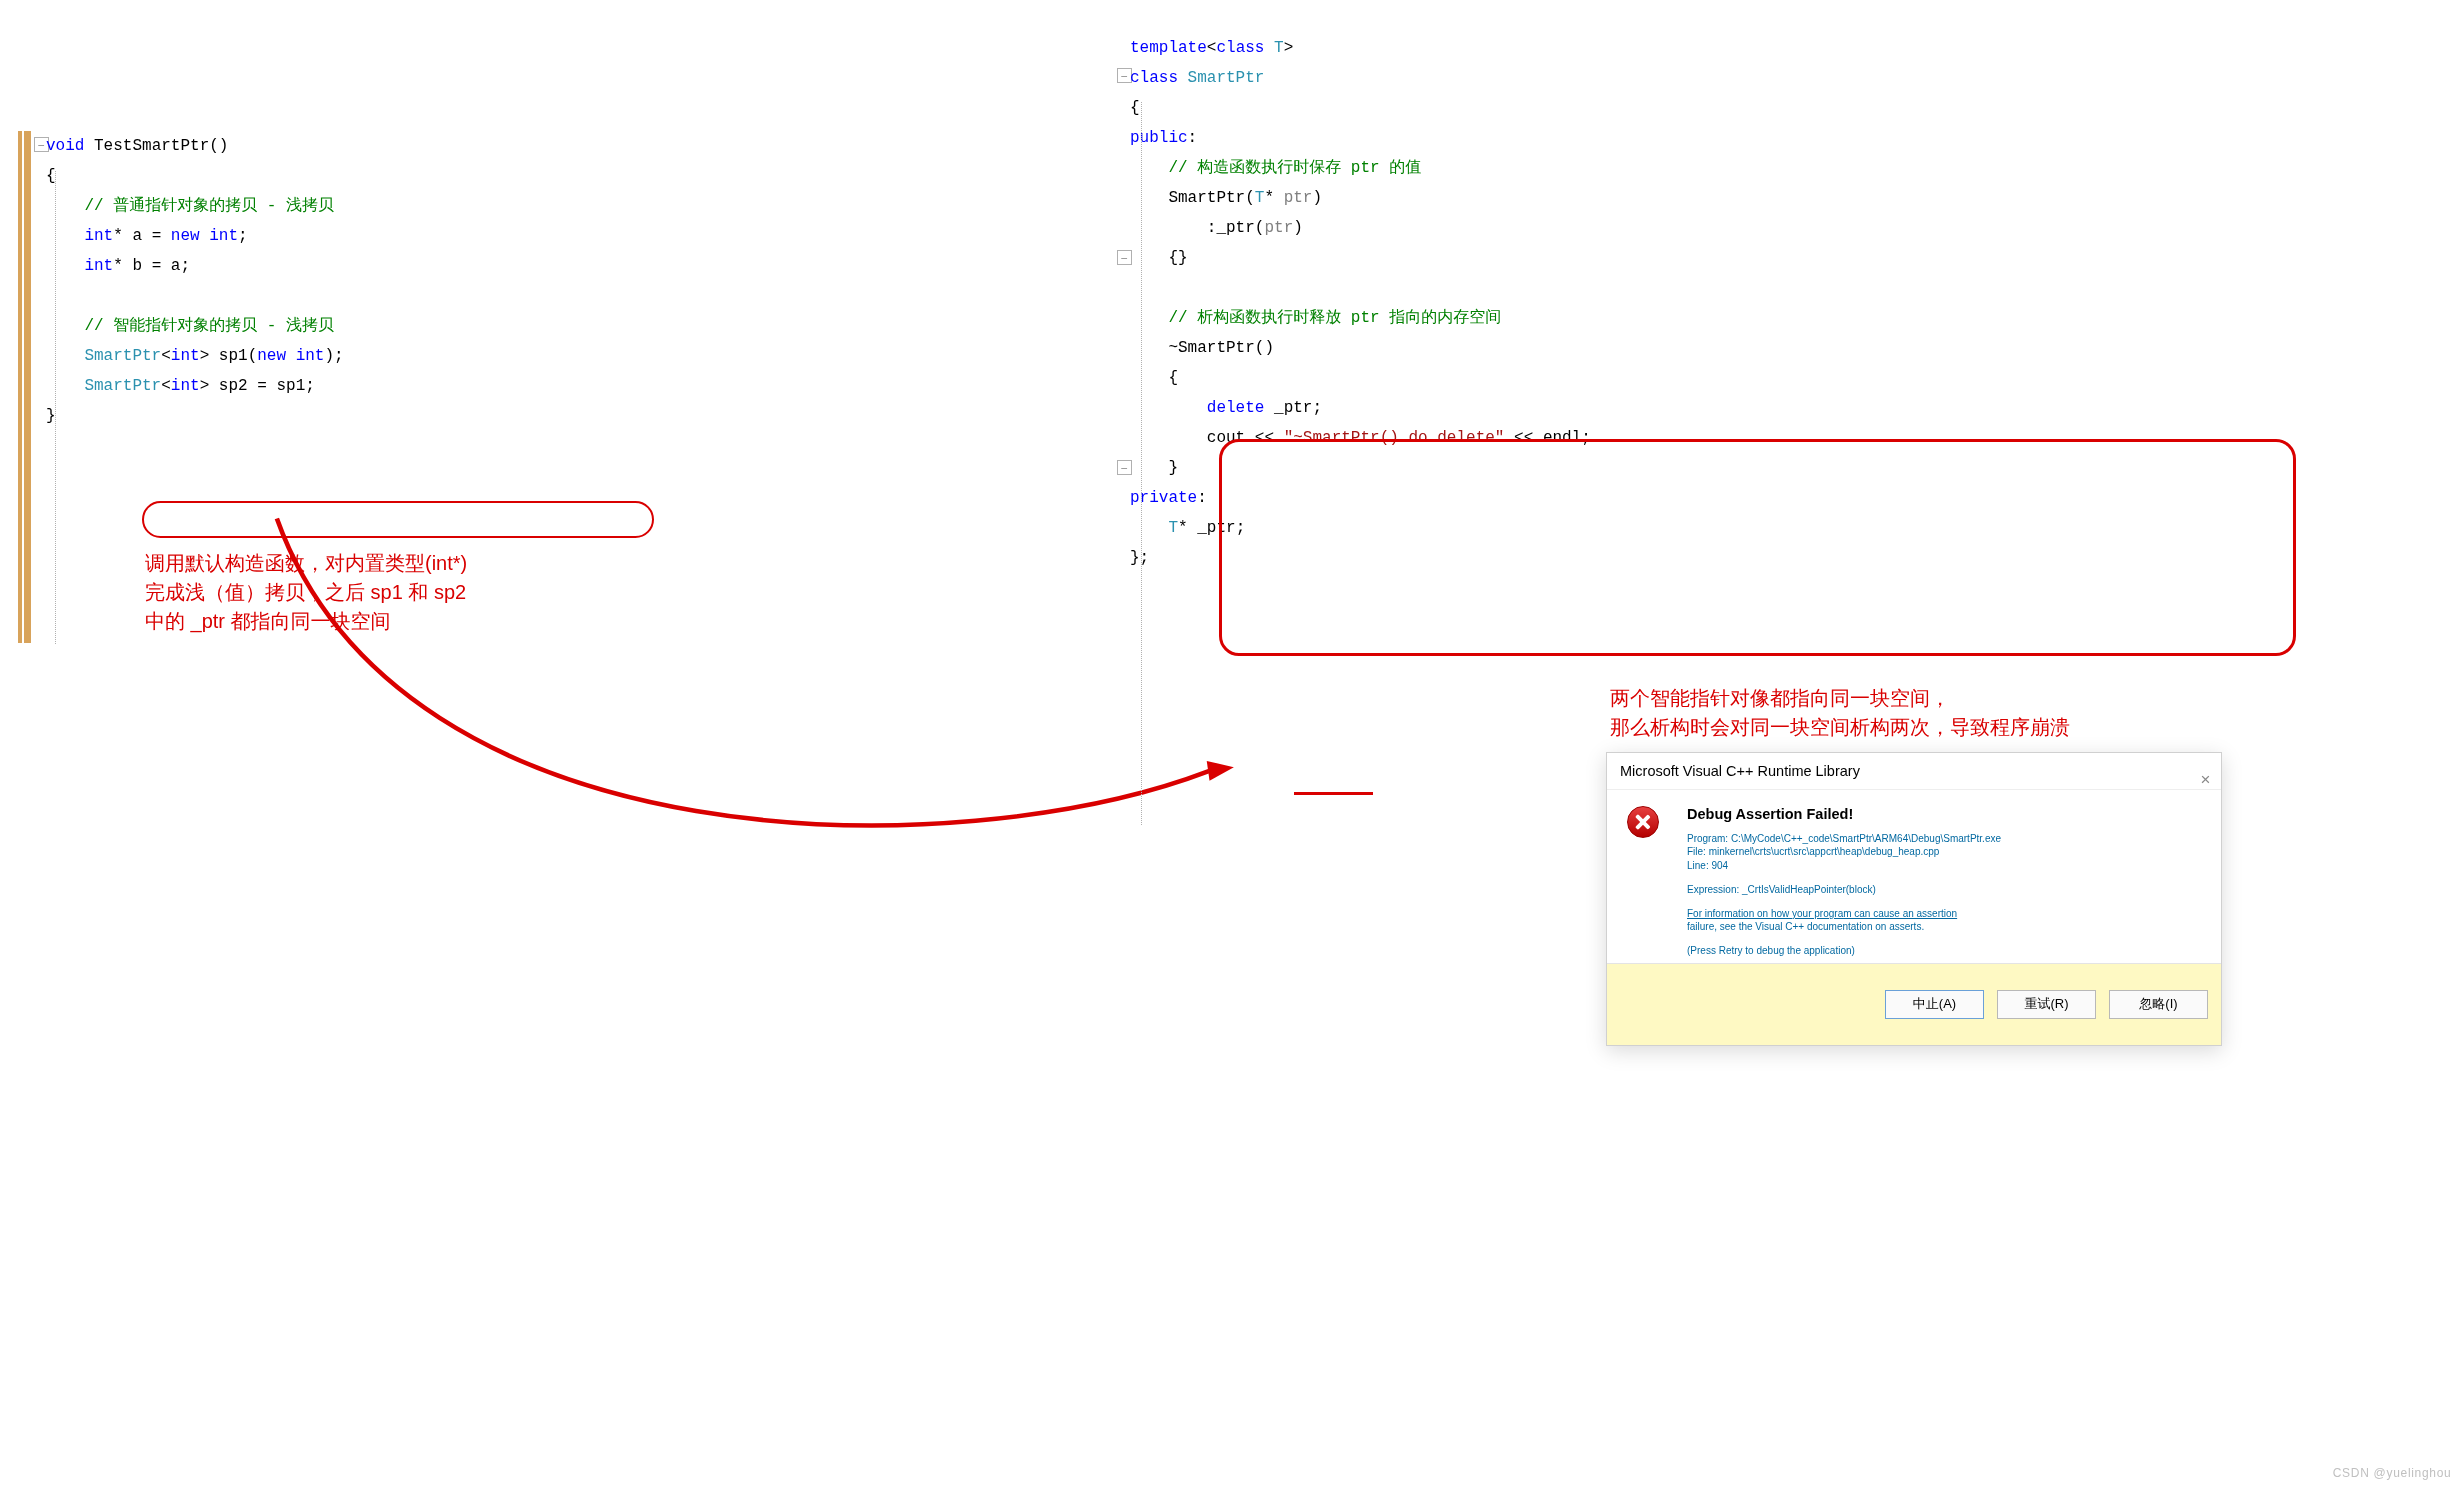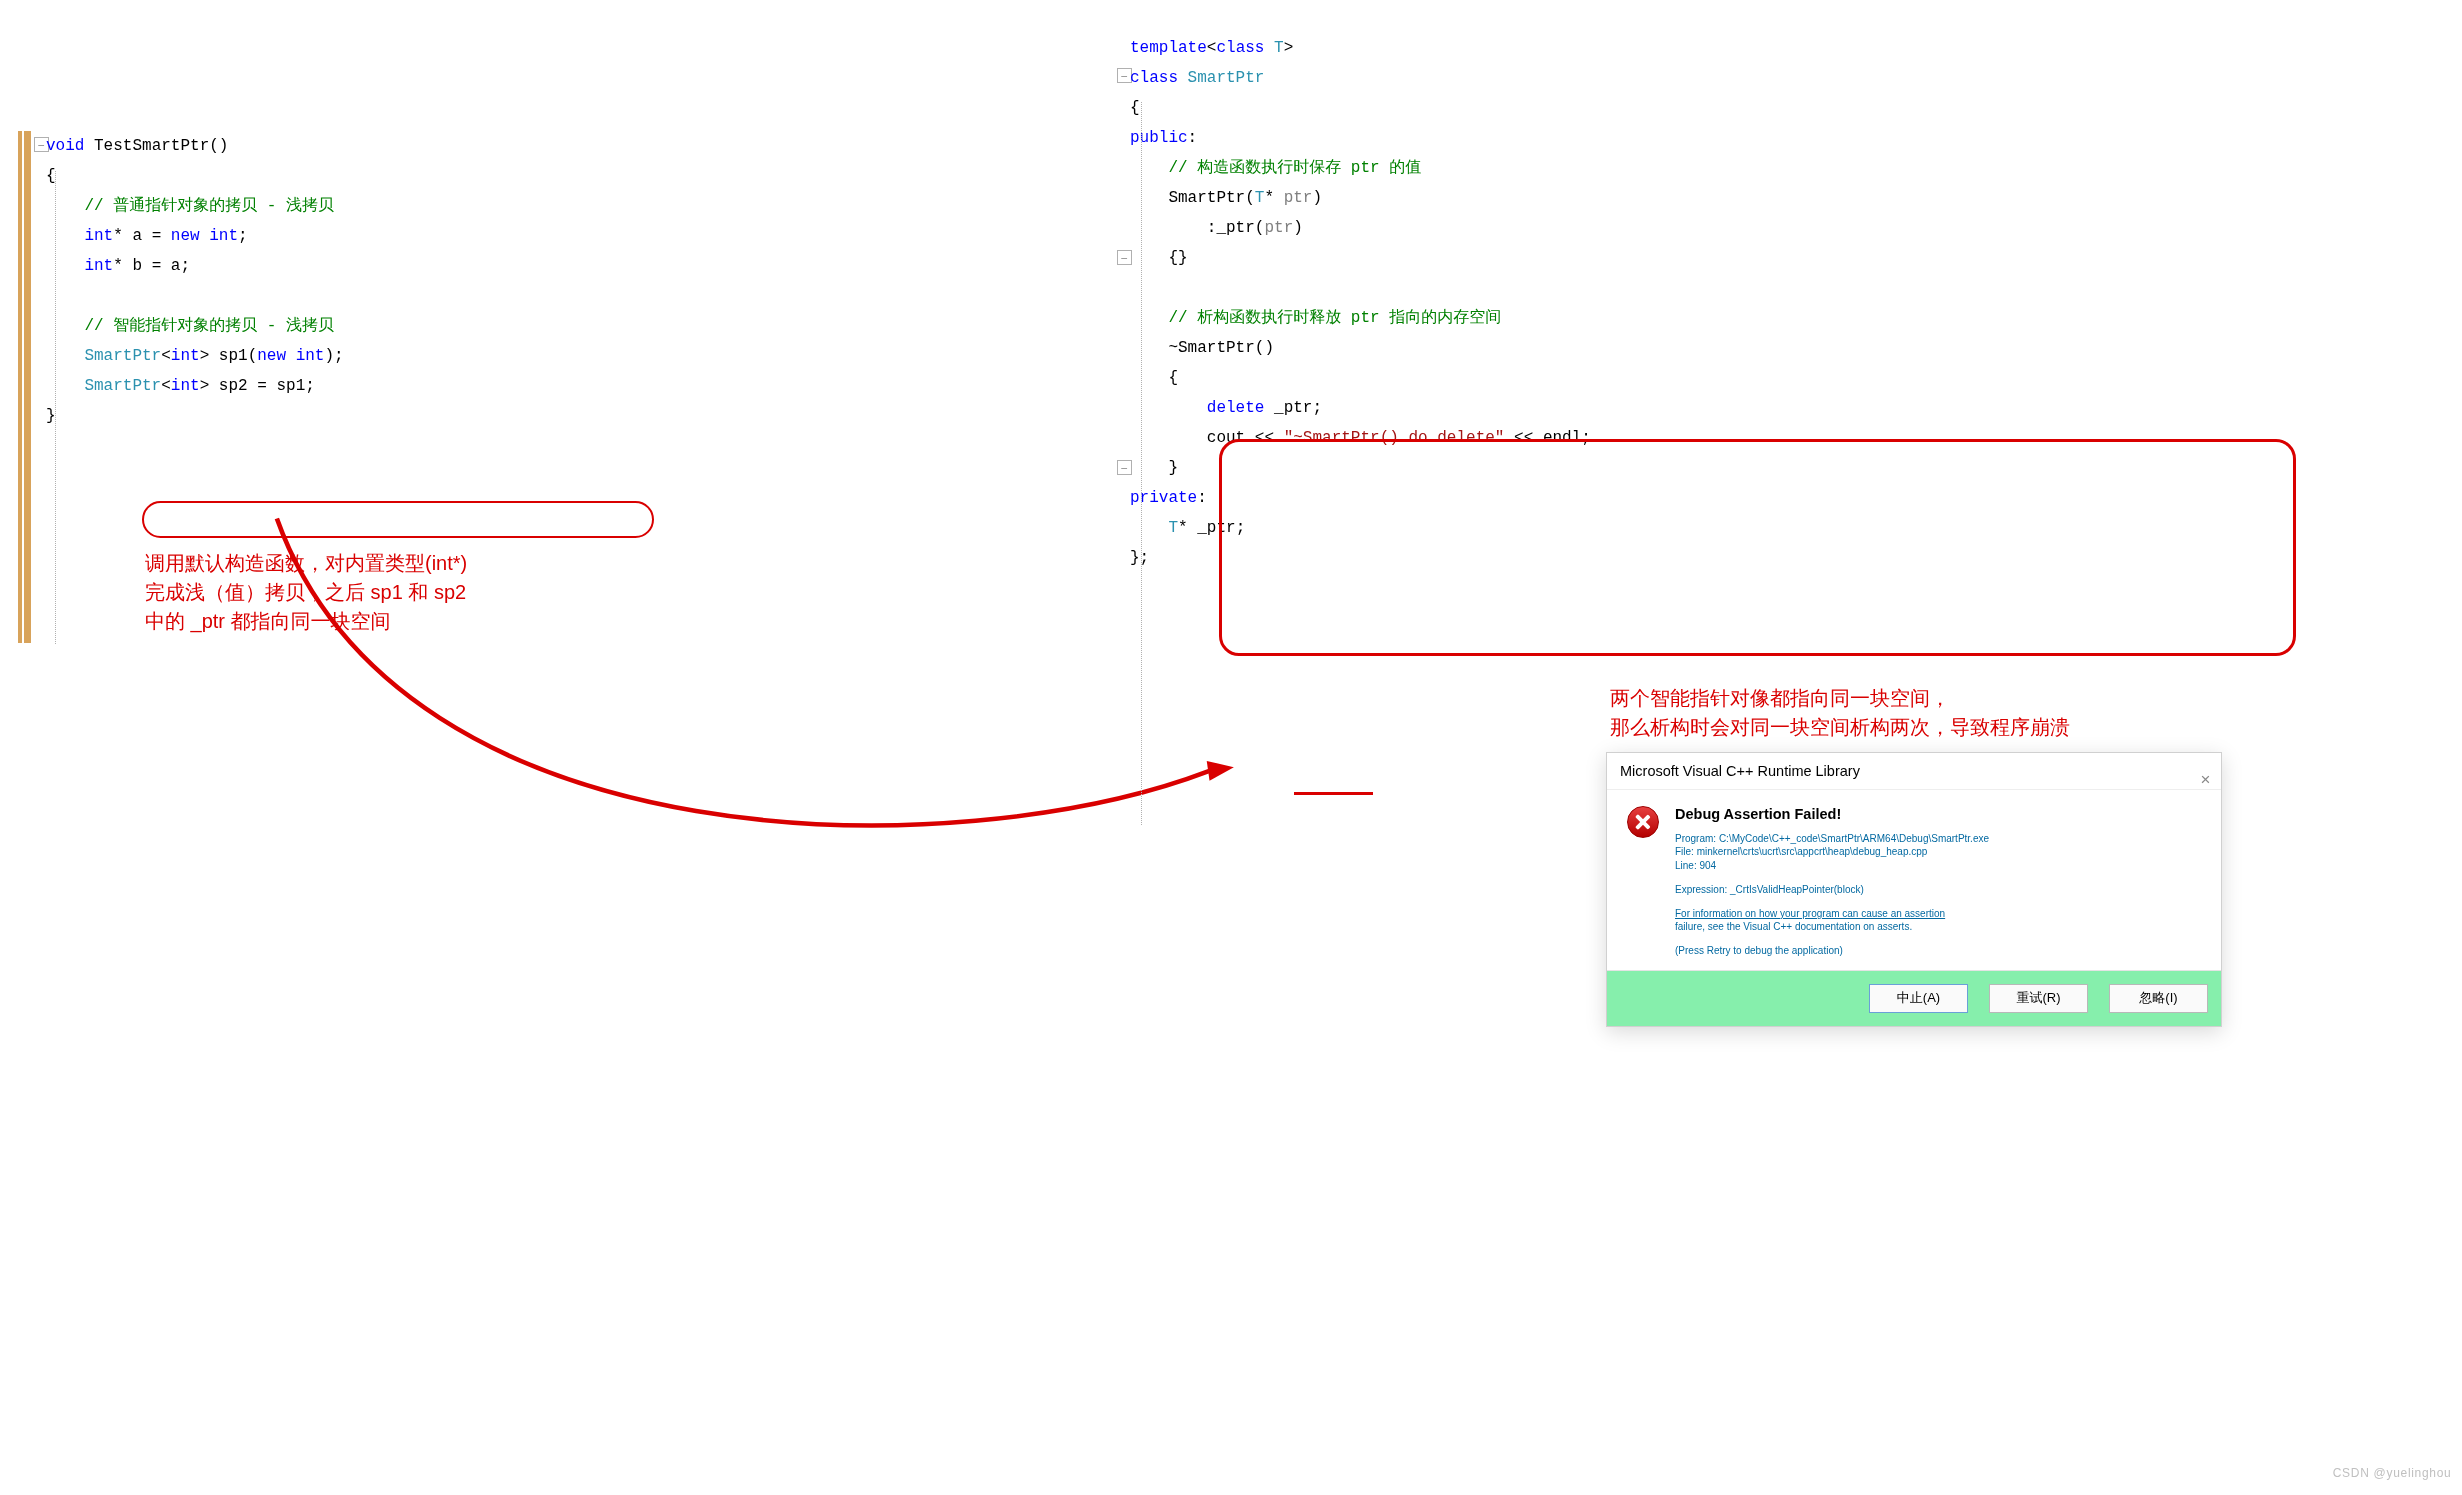--- a/index.html
+++ b/index.html
@@ -34,27 +34,27 @@
 
   .red-round{border:2px solid var(--anno-red);border-radius:20px;position:absolute;}
   .anno{position:absolute;color:var(--anno-red);font-family:"Microsoft YaHei",sans-serif;font-size:20px;line-height:29px;}
 
   .arrow-head{position:absolute;width:0;height:0;border-left:26px solid var(--anno-red);border-top:10.5px solid transparent;border-bottom:10.5px solid transparent;}
 
   .dialog{position:absolute;width:616px;border:0.7px solid #d0d0d0;background:#fff;font-family:"Segoe UI",Tahoma,sans-serif;box-shadow:0 5.3px 20px rgba(0,0,0,0.15);}
   .dlg-title{height:37px;line-height:37px;padding:0 13px;font-size:14.5px;color:#000;border-bottom:0.7px solid #eee;position:relative;}
   .dlg-close{position:absolute;right:10.5px;top:8px;font-size:17px;color:#888;}
   .dlg-body{padding:16px 20px 6.6px 20px;font-size:13px;color:#000;}
-  .dlg-row{display:flex;align-items:flex-start;gap:16px;margin-bottom:7px;}
+  .dlg-row{display:flex;align-items:flex-start;gap:28px;margin-bottom:0;}
   .dlg-icon{width:32px;height:32px;border-radius:50%;background:linear-gradient(#e74040,#b40000);border:1.3px solid #9c0000;position:relative;flex:none;}
   .dlg-icon::before,.dlg-icon::after{content:"";position:absolute;left:50%;top:50%;width:18.4px;height:4px;background:#fff;border-radius:1.3px;}
   .dlg-icon::before{transform:translate(-50%,-50%) rotate(45deg);}
   .dlg-icon::after{transform:translate(-50%,-50%) rotate(-45deg);}
   .dlg-sub{font-size:10px;color:#0369a1;margin:2.6px 0 0 0;}
-  .dlg-bbar{background:#86efac;padding:13px 13px;display:flex;justify-content:flex-end;gap:21px;border-top:0.7px solid #e4e4e4;}
+  .dlg-bbar{background:#fef9c3;padding:26px 13px;display:flex;justify-content:flex-end;gap:13px;border-top:0.7px solid #e4e4e4;}
   .dlg-btn{min-width:99px;height:29px;border:0.7px solid #b8b8b8;background:#fafafa;font-size:13px;cursor:pointer;}
   .dlg-btn.primary{border:1.3px solid #6aa0d8;}
 
   .underline-red{position:absolute;height:3.3px;background:var(--anno-red);}
   .watermark{position:absolute;right:10.5px;bottom:15px;font-size:12px;color:#c0c0c0;letter-spacing:0.7px;}
 </style>
 </head>
 <body>
 <div class="stage" style="transform: scale(1);">
 

